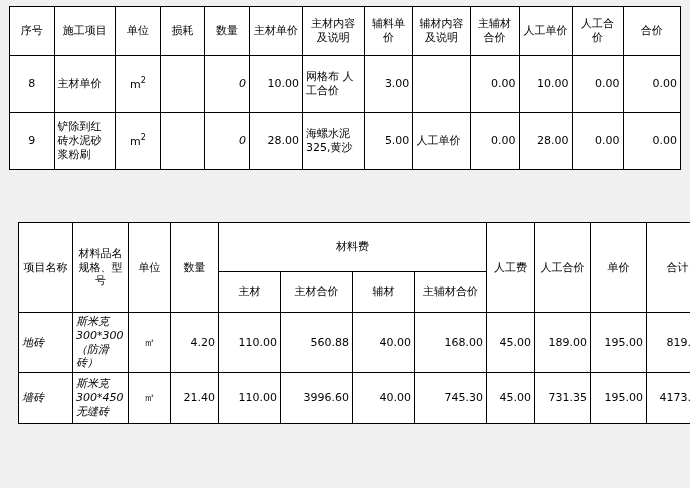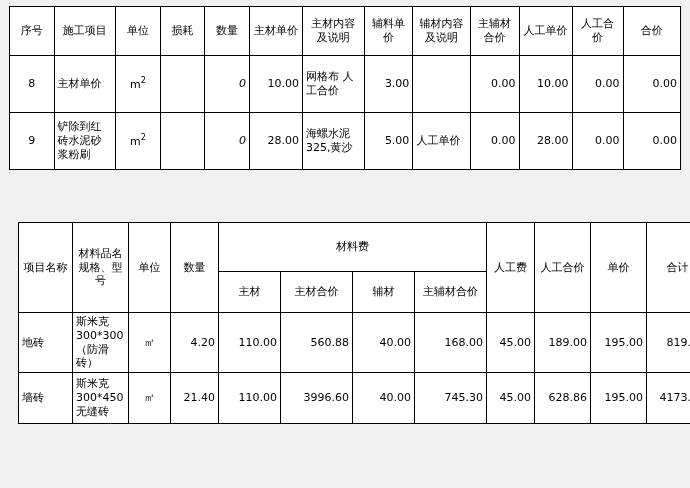--- a/index.html
+++ b/index.html
@@ -73,21 +73,21 @@
   }
   #table2 {
     width: 655px;
   }
   #table2 td {
     text-align: center;
   }
   #table2 .h-tall { height: 44px; }
   #table2 .h-mid  { height: 36px; }
   #table2 .row td { height: 46px; }
-  #table2 .c-left { text-align: left; }
+  #table2 .c-left { text-align: left; font-style: italic; }
   #table2 .c-right { text-align: right; }
   .small-unit { font-size: 9px; }
 </style>
 </head>
 <body>
 
 <div class="page">
 
   <div id="table1-wrap">
     <table id="table1" class="grid">
@@ -212,21 +212,21 @@
       <tr class="row">
         <td class="c-left">墙砖</td>
         <td class="c-left">斯米克300*450无缝砖</td>
         <td class="small-unit">㎡</td>
         <td class="c-right">21.40</td>
         <td class="c-right">110.00</td>
         <td class="c-right">3996.60</td>
         <td class="c-right">40.00</td>
         <td class="c-right">745.30</td>
         <td class="c-right">45.00</td>
-        <td class="c-right">628.86</td>
+        <td class="c-right">731.35</td>
         <td class="c-right">195.00</td>
         <td class="c-right">4173.00</td>
       </tr>
     </tbody>
       </table>
   </div>
 
 </div>
 
 </body></html>

